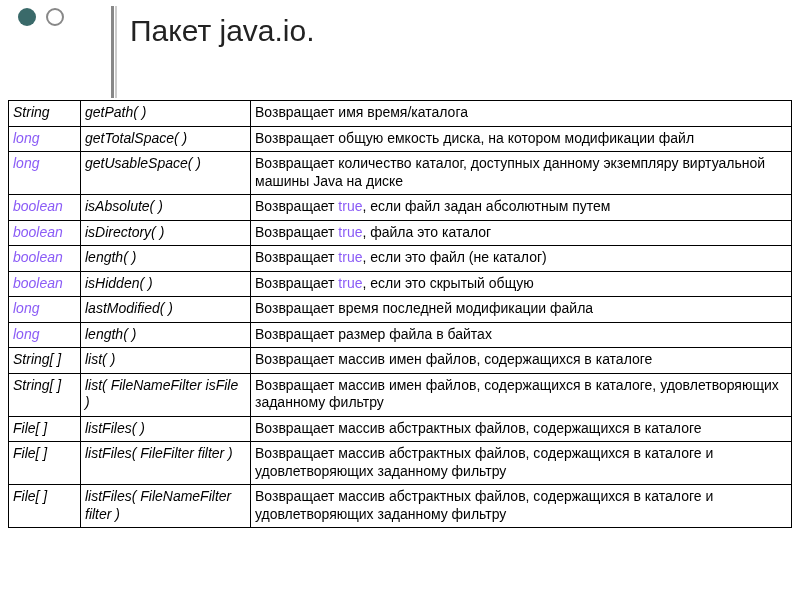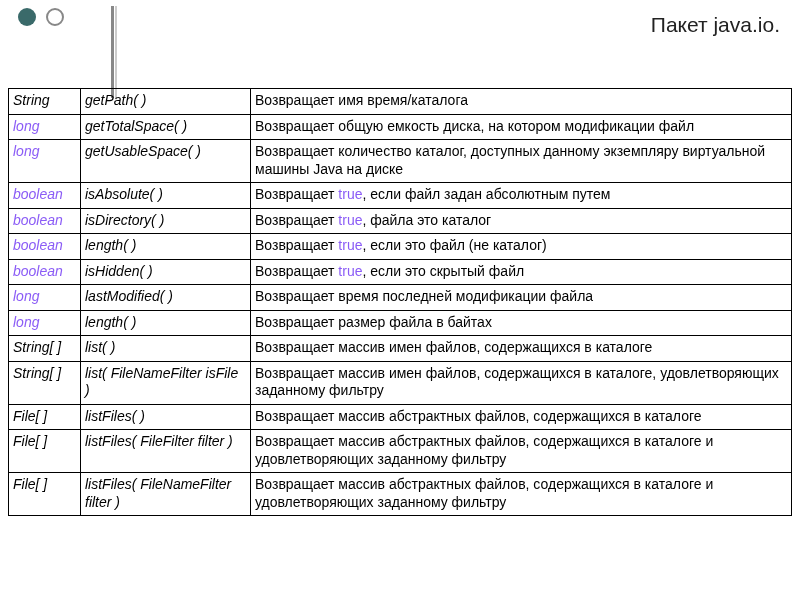--- a/index.html
+++ b/index.html
@@ -10,26 +10,26 @@
     position: relative;
     overflow: hidden;
   }
   .decor { position: absolute; left: 18px; top: 8px; display: flex; align-items: center; gap: 10px; }
   .circle-filled { width: 18px; height: 18px; border-radius: 50%; background: #3a6a6a; }
   .circle-outline { width: 18px; height: 18px; border-radius: 50%; border: 2px solid #888; background: #fff; }
   .vline1 { position: absolute; left: 111px; top: 6px; width: 3px; height: 92px; background: #888; }
   .vline2 { position: absolute; left: 115px; top: 6px; width: 2px; height: 92px; background: #ccc; }
   .title-wrap {
     position: absolute; left: 130px; top: 12px; right: 20px;
-    text-align: right;
-    font-size: 21px; color: #222; line-height: 1.25;
+    text-align: left;
+    font-size: 30px; color: #222; line-height: 1.25;
   }
   .title-wrap div { font-weight: 400; }
   table {
-    position: absolute; left: 8px; top: 88px; right: 8px;
+    position: absolute; left: 8px; top: 100px; right: 8px;
     width: calc(100% - 16px);
     border-collapse: collapse;
     font-size: 14px;
     table-layout: fixed;
   }
   col.c1 { width: 72px; }
   col.c2 { width: 170px; }
   col.c3 { }
   td {
     border: 1px solid #000;
@@ -88,21 +88,21 @@
         <td><span>Возвращает </span><span class="kw">true</span><span>, файла это каталог</span></td>
       </tr>
       <tr>
         <td><span class="kw">boolean</span></td>
         <td><span>length( )</span></td>
         <td><span>Возвращает </span><span class="kw">true</span><span>, если это файл (не каталог)</span></td>
       </tr>
       <tr>
         <td><span class="kw">boolean</span></td>
         <td><span>isHidden( )</span></td>
-        <td><span>Возвращает </span><span class="kw">true</span><span>, если это скрытый файл</span></td>
+        <td><span>Возвращает </span><span class="kw">true</span><span>, если это скрытый общую</span></td>
       </tr>
       <tr>
         <td><span class="kw">long</span></td>
         <td><span>lastModified( )</span></td>
         <td><span>Возвращает время последней модификации файла</span></td>
       </tr>
       <tr>
         <td><span class="kw">long</span></td>
         <td><span>length( )</span></td>
         <td><span>Возвращает размер файла в байтах</span></td>

